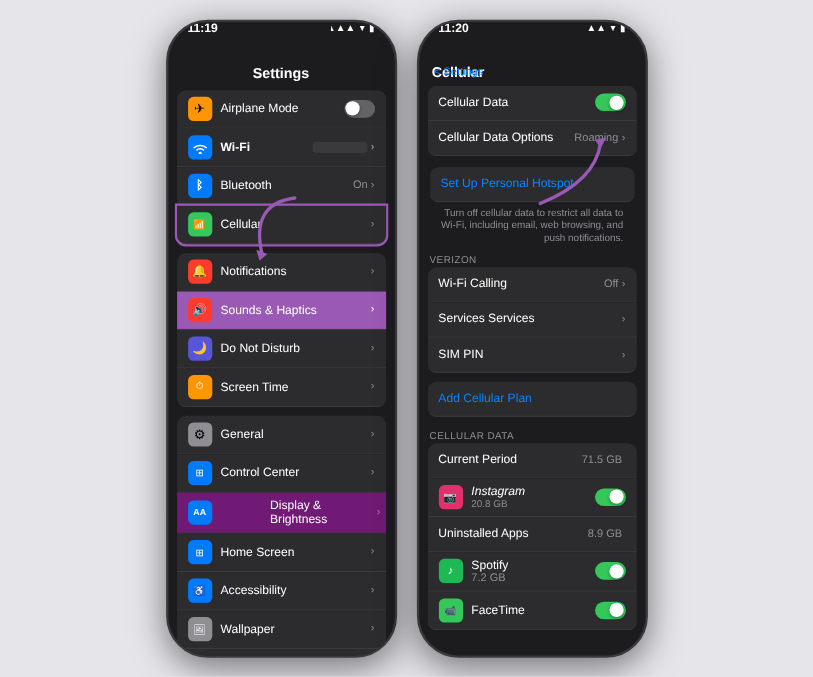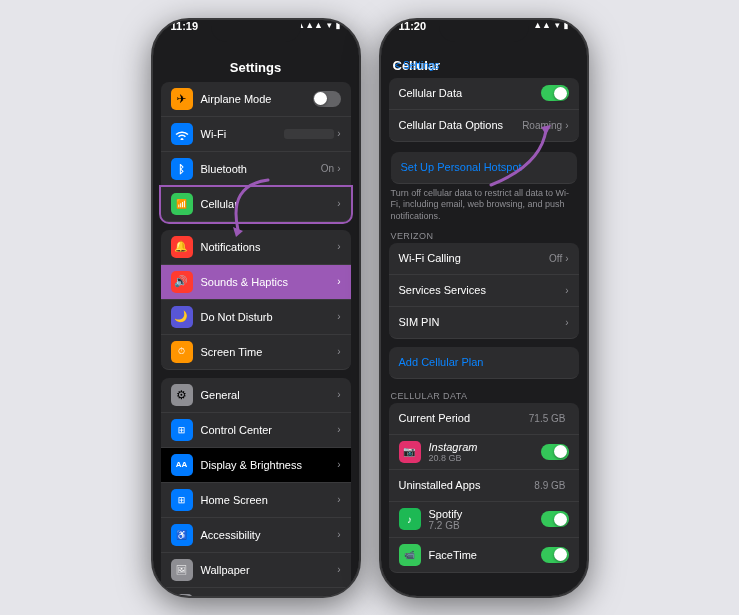--- a/index.html
+++ b/index.html
@@ -172,22 +172,23 @@
       text-transform: uppercase;
       letter-spacing: 0.4px;
     }
     .blue-link {
       color: #0a84ff;
       font-size: 11px;
     }
     .description-text {
       font-size: 9px;
       color: #8e8e93;
-      padding: 4px 10px;
+      padding: 4px 20px;
       line-height: 1.3;
+      text-align: right;
     }
 
     .nav-header-row {
       display: flex;
       align-items: center;
       justify-content: flex-start;
       padding: 2px 12px 5px;
       position: relative;
       flex-shrink: 0;
     }
@@ -217,21 +218,21 @@
       <div class="settings-group-wrap">
 
         <div class="settings-row" style="border-radius:8px 8px 0 0; background:#2c2c2e;">
           <div class="row-icon" style="background:#ff9500;">✈</div>
           <span class="row-label">Airplane Mode</span>
           <div class="toggle off">
               <div class="toggle-knob"></div>
             </div>
         </div>
 
-        <div class="settings-row" style="background:#2c2c2e;">
+        <div class="settings-row" style="background:#2c2c2e;font-weight:bold;">
           <div class="row-icon" style="background:#007aff;">
             <svg width="14" height="12" viewBox="0 0 14 12">
                 <path d="M7 10a1.5 1.5 0 110 3 1.5 1.5 0 010-3zm0-3.5a5.5 5.5 0 014 1.7l-1.1 1.1A3.9 3.9 0 007 8a3.9 3.9 0 00-2.9 1.3L3 8.2A5.5 5.5 0 017 6.5zm0-3A9 9 0 0113.5 6l-1.1 1.1A7.4 7.4 0 007 5a7.4 7.4 0 00-5.4 2.1L.5 6A9 9 0 017 3.5z" fill="white"></path>
               </svg>
           </div>
           <span class="row-label">Wi-Fi</span>
           <span class="row-value" style="background:#3a3a3c;width:50px;height:10px;display:inline-block;border-radius:3px;"></span>
           <span class="chevron">›</span>
         </div>
 
@@ -294,21 +295,21 @@
           <span class="row-label">General</span>
           <span class="chevron">›</span>
         </div>
         <div class="settings-row" style="background:#2c2c2e;">
           <div class="row-icon" style="background:#007aff;">
               <span style="color:white;font-size:9px;">⊞</span>
             </div>
           <span class="row-label">Control Center</span>
           <span class="chevron">›</span>
         </div>
-        <div class="settings-row" style="background:#000000;">
+        <div class="settings-row" style="background:#701a75;gap:45px;">
           <div class="row-icon" style="background:#007aff;">
               <span style="color:white;font-size:8px;font-weight:700;">AA</span>
             </div>
           <span class="row-label">Display &amp; Brightness</span>
           <span class="chevron">›</span>
         </div>
         <div class="settings-row" style="background:#2c2c2e;">
           <div class="row-icon" style="background:#007aff;">
               <span style="color:white;font-size:9px;">⊞</span>
             </div>

